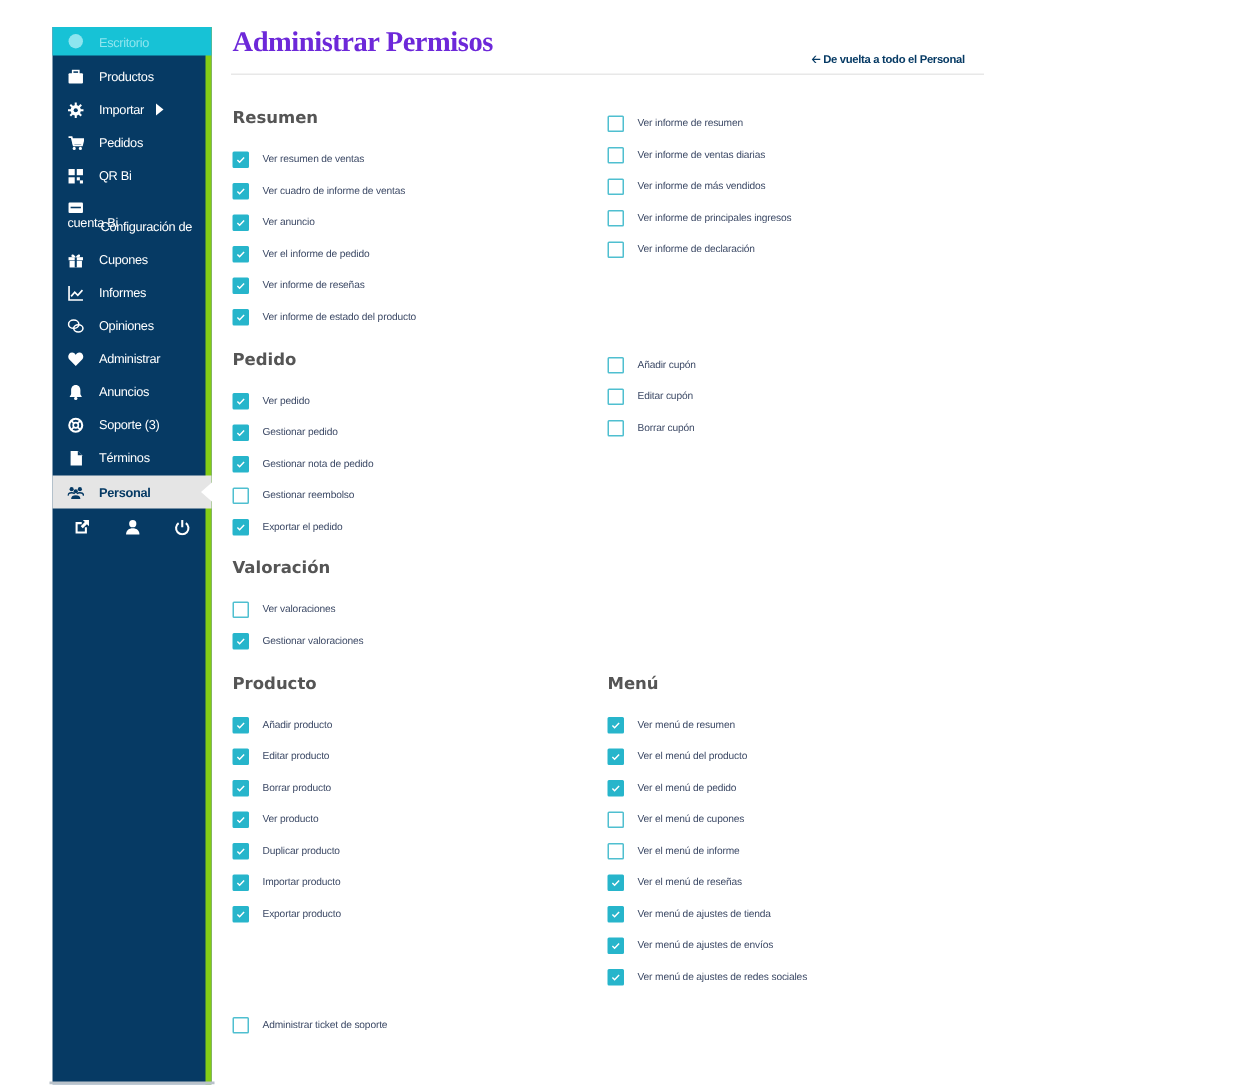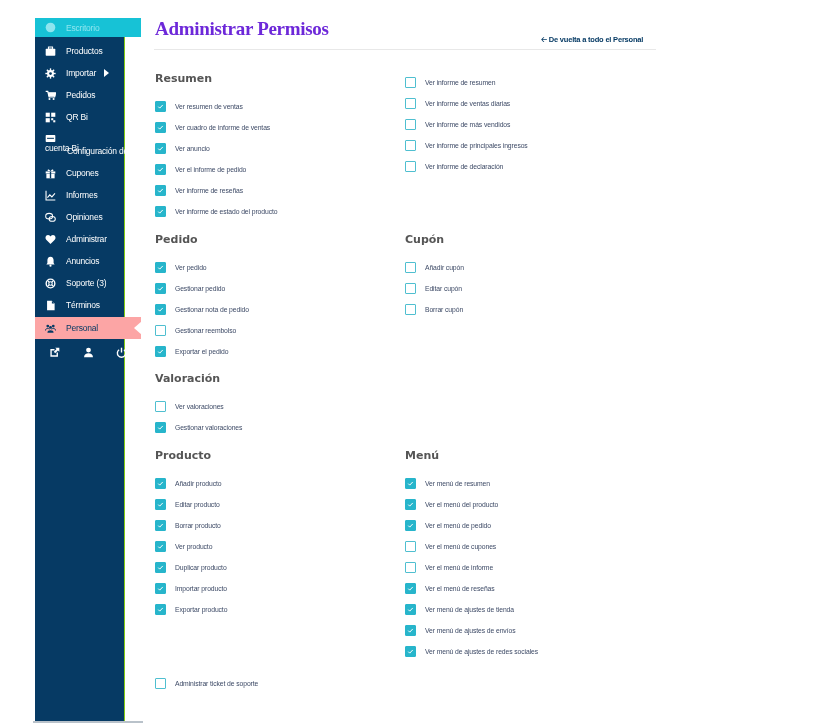--- a/index.html
+++ b/index.html
@@ -1,35 +1,35 @@
 <!DOCTYPE html>
 <html><head>
 <meta charset="utf-8">
 <style>
   * { box-sizing: border-box; margin: 0; padding: 0; }
   html, body { width: 823px; height: 723px; overflow: hidden; background: #ffffff; }
   body { font-family: "Liberation Sans", sans-serif; position: relative; }
 
   .sidebar {
-    position: absolute; left: 35px; top: 18px; width: 90px; height: 705px;
+    position: absolute; left: 35px; top: 18px; width: 106px; height: 705px;
     background: #063a64;
-    border-right: 1px solid #84cc16;
+    border-right: 4px solid #84cc16;
   }
   .bottom-rule { position: absolute; left: 33px; top: 721px; width: 110px; height: 2px; background: #b9c2ca; }
 
   .nav-item {
     position: absolute; left: 0; width: 106px; height: 22px;
     display: flex; align-items: center; color: #ffffff;
     font-size: 8.5px; letter-spacing: -0.2px; cursor: pointer;
   }
   .nav-item .ico { width: 12px; height: 12px; margin-left: 9px; margin-right: 10px; display: inline-flex; align-items: center; justify-content: center; }
   .nav-item .ico svg { width: 11px; height: 11px; fill: #ffffff; }
   .nav-item.top { background: #17c2d6; color: #8ee5ef; top: 0; height: 19px; }
   .nav-item.top .ico svg { fill: #8ee5ef; }
-  .nav-item.active { background: #fca5a5; color: #063a64; font-weight: normal; height: 22px; }
+  .nav-item.active { background: #e5e5e5; color: #063a64; font-weight: bold; height: 22px; }
   .nav-item.active .ico svg { fill: #063a64; }
   .nav-item.active::after {
     content: ""; position: absolute; right: -1px; top: 4px;
     border-top: 7px solid transparent; border-bottom: 7px solid transparent;
     border-right: 8px solid #ffffff;
   }
   .nav-item.multi { height: 30px; align-items: flex-start; flex-wrap: wrap; padding-top: 4px; }
   .nav-item.multi .label { width: 80px; line-height: 11px; margin-left: 32px; }
   .nav-item.multi .cont { position: absolute; left: 10px; top: 15px; line-height: 11px; }
   .caret { margin-left: 8px; width: 0; height: 0; border-top: 4px solid transparent; border-bottom: 4px solid transparent; border-left: 5px solid #fff; }
@@ -328,21 +328,20 @@
     <label class="perm">
       <span class="cb checked">
         <svg viewBox="0 0 10 10">
           <path d="M1.8 5.2l2.1 2.1 4.3-4.5" fill="none" stroke="#ffffff" stroke-width="1.4"></path>
         </svg>
       </span>
       <span class="perm-label">Exportar el pedido</span>
     </label>
   </div>
 <div class="section" id="sec-cupon" style="left:405px; top:233px; width:240px">
-    <div class="section-title">Cupón</div>
     <label class="perm">
       <span class="cb"></span>
       <span class="perm-label">Añadir cupón</span>
     </label>
     <label class="perm">
       <span class="cb"></span>
       <span class="perm-label">Editar cupón</span>
     </label>
     <label class="perm">
       <span class="cb"></span>

